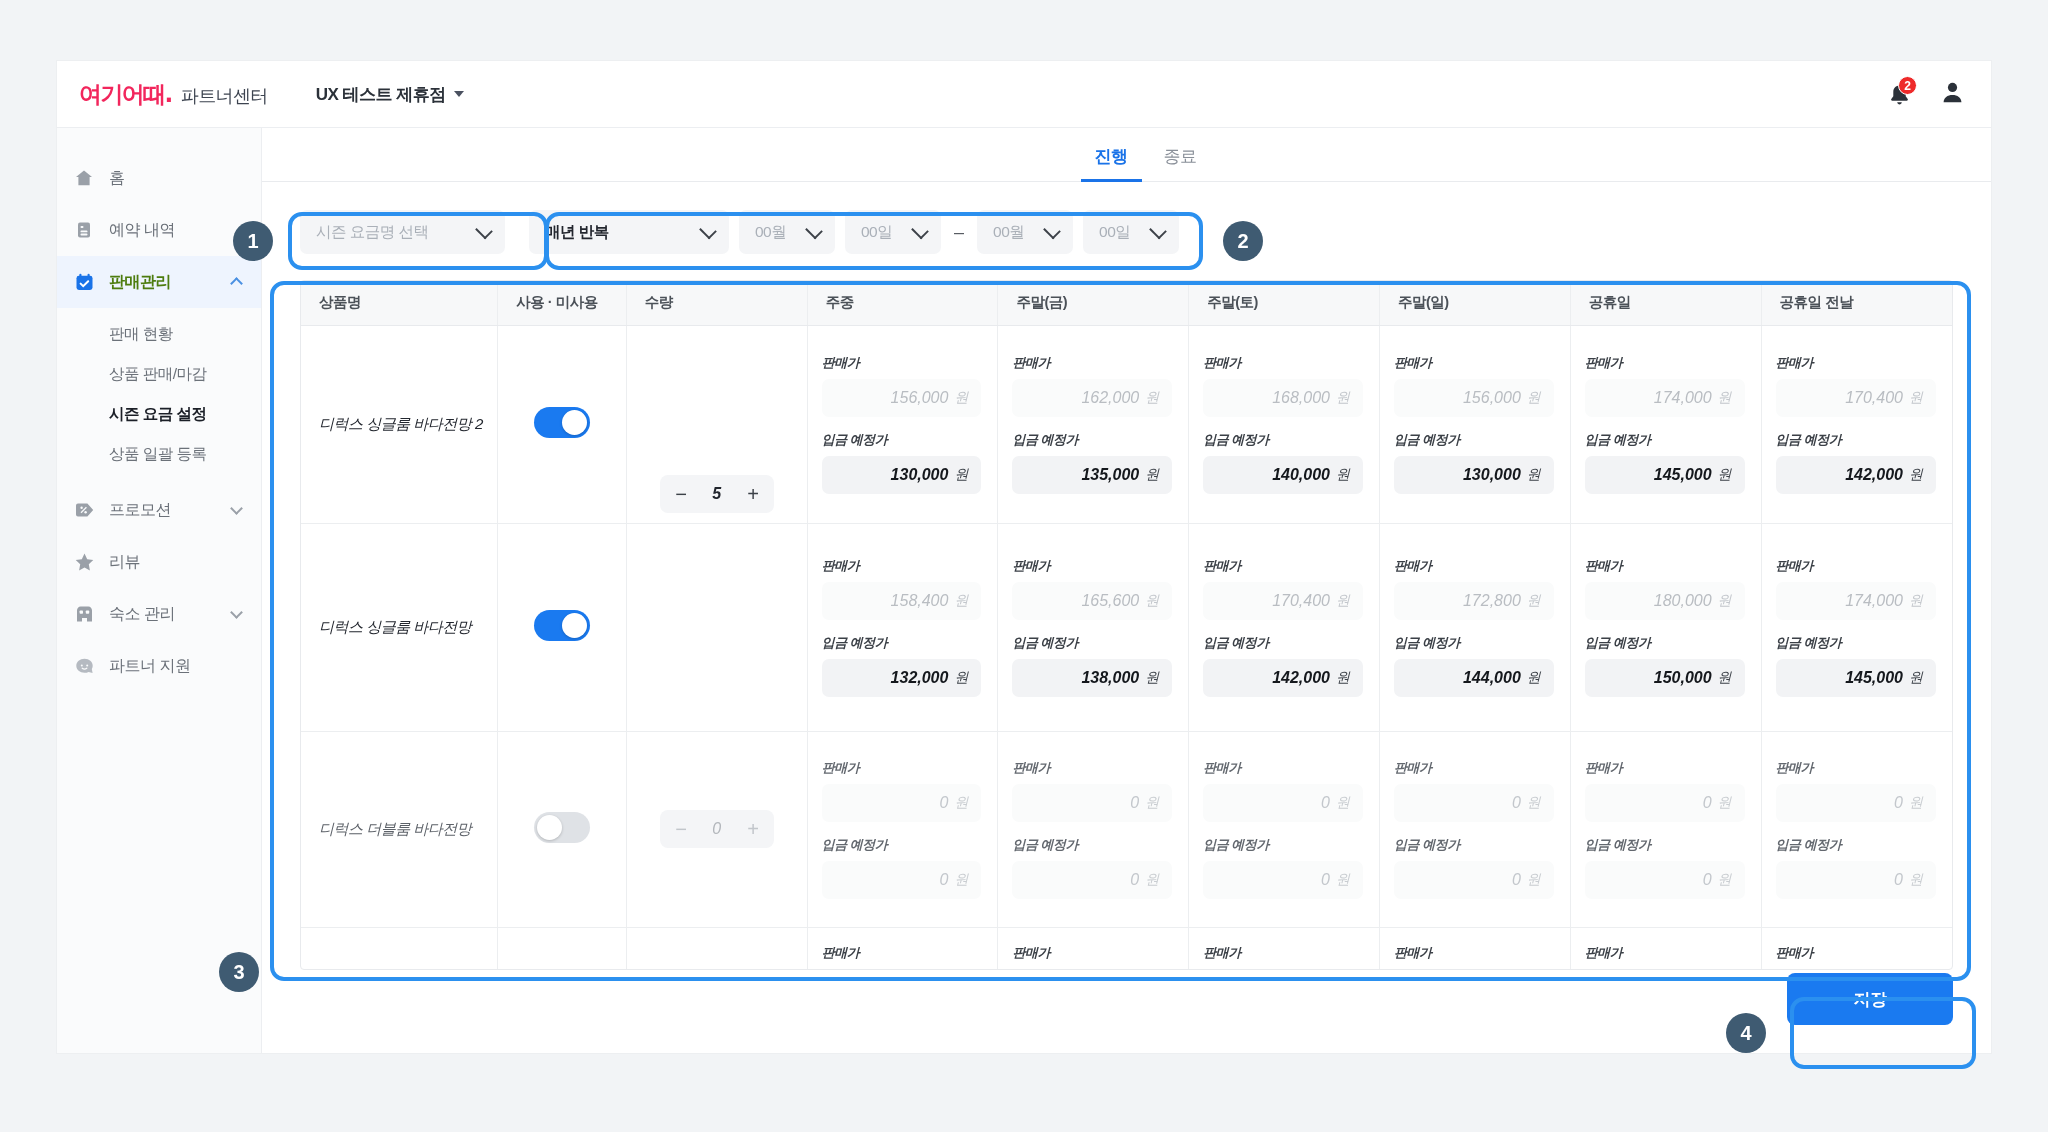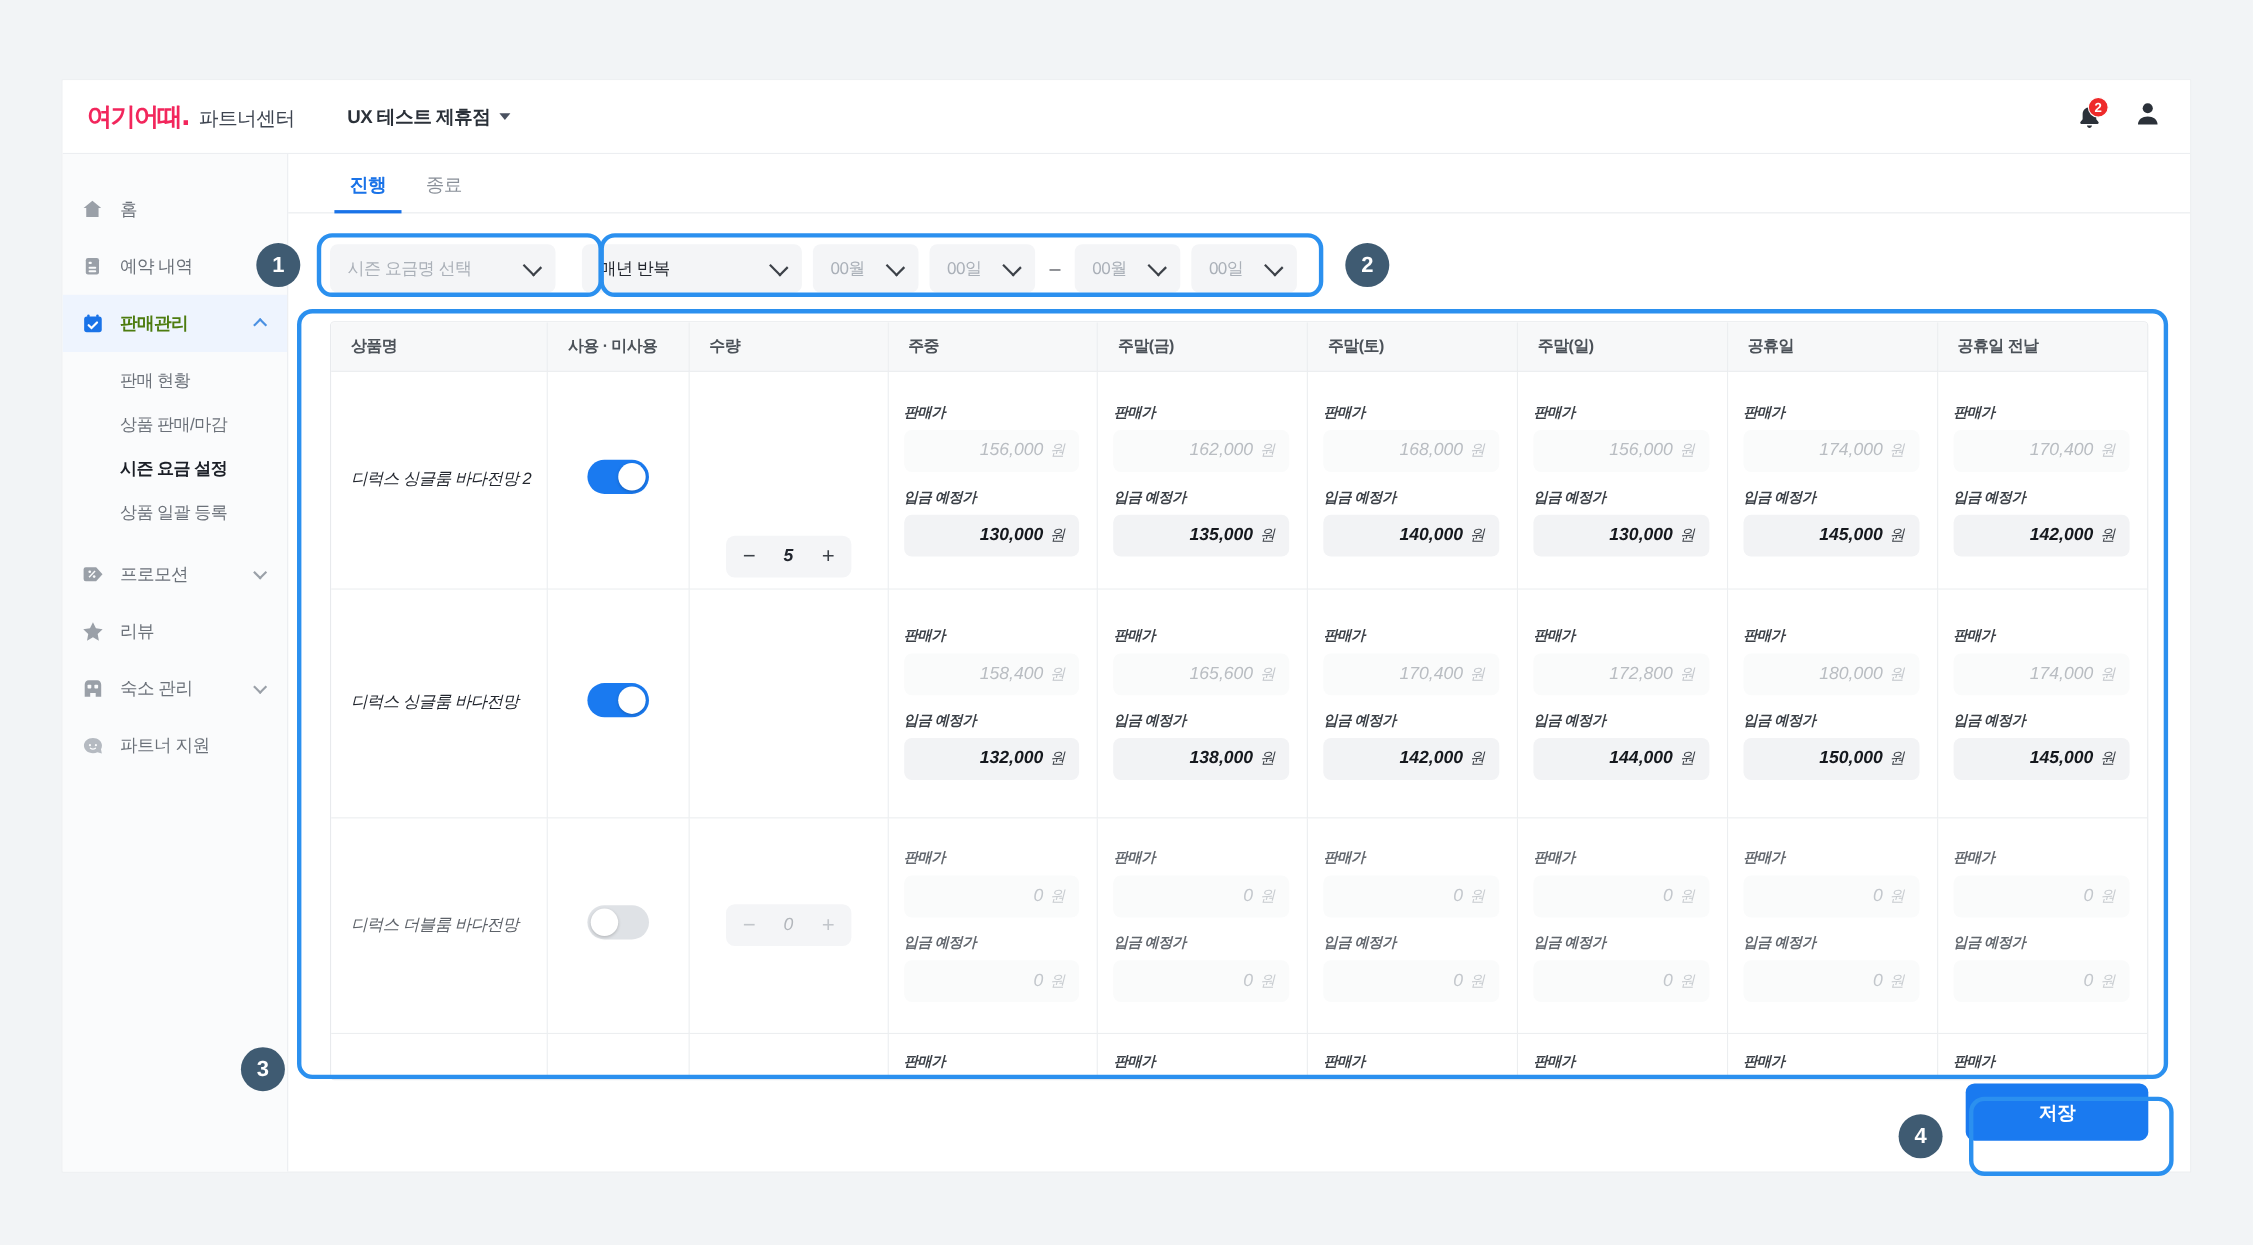--- a/index.html
+++ b/index.html
@@ -4,21 +4,21 @@
 <style>
   * { box-sizing: border-box; margin: 0; padding: 0; }
   html, body {
     width: 2048px; height: 1132px;
     background: #f2f4f6;
     font-family: "Liberation Sans", "DejaVu Sans", sans-serif;
     overflow: hidden;
   }
   .app-window {
     position: absolute;
-    left: 57px; top: 73px;
+    left: 57px; top: 61px;
     width: 1934px; height: 992px;
     background: #ffffff;
     display: flex;
     flex-direction: column;
     box-shadow: 0 0 0 1px rgba(0,0,0,0.02);
   }
   
   .topbar {
     height: 67px;
     flex: 0 0 67px;
@@ -107,20 +107,21 @@
   .sub-item.current { color: #1b1f27; font-weight: bold; }
 
   
   .main { flex: 1 1 auto; min-width: 0; display: flex; flex-direction: column; position: relative; }
   .tabs {
     height: 54px; flex: 0 0 54px;
     display: flex; align-items: flex-end;
     border-bottom: 1px solid #e9ebee;
     padding-left: 38px;
     gap: 0;
+    justify-content: center;
   }
   .tab {
     position: relative;
     padding: 0 18px 13px 18px;
     font-size: 17px; color: #8a9099;
     letter-spacing: -0.5px;
     cursor: pointer;
   }
   .tab.active { color: #1a73e8; font-weight: bold; }
   .tab.active::after {
@@ -144,21 +145,21 @@
     border-radius: 7px;
     display: flex; align-items: center;
     padding: 0 14px 0 16px;
     font-size: 15.5px;
     letter-spacing: -0.5px;
     cursor: pointer;
     gap: 10px;
   }
   .select .sel-label { flex: 1 1 auto; white-space: nowrap; }
   .select.placeholder .sel-label { color: #aab0b8; }
-  .select .sel-label.val { color: #22262e; font-weight: normal; }
+  .select .sel-label.val { color: #22262e; font-weight: bold; }
   .chev-dn {
     flex: 0 0 14px;
     width: 11px; height: 11px;
     border-right: 2px solid #3c4148;
     border-bottom: 2px solid #3c4148;
     transform: rotate(45deg);
     margin-bottom: 4px;
   }
   .sel-season { width: 205px; }
   .sel-repeat { width: 200px; }

